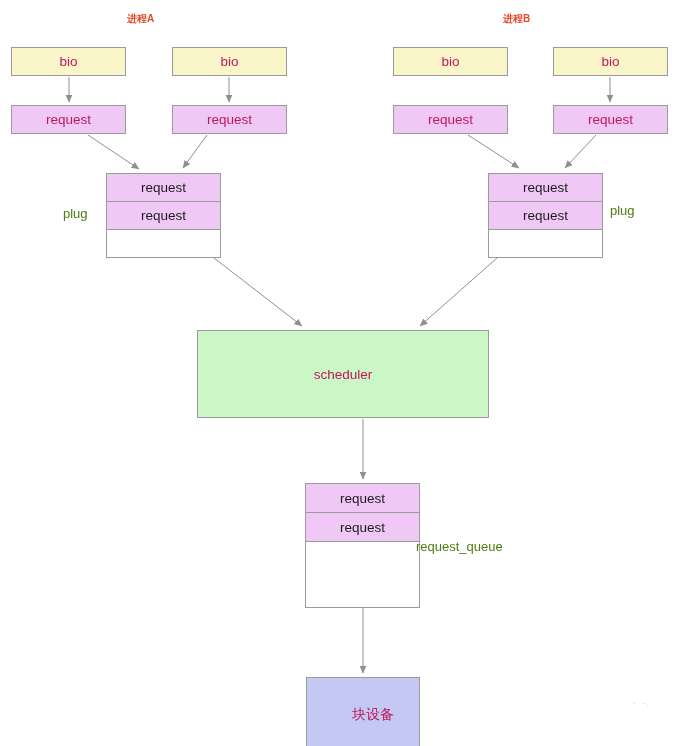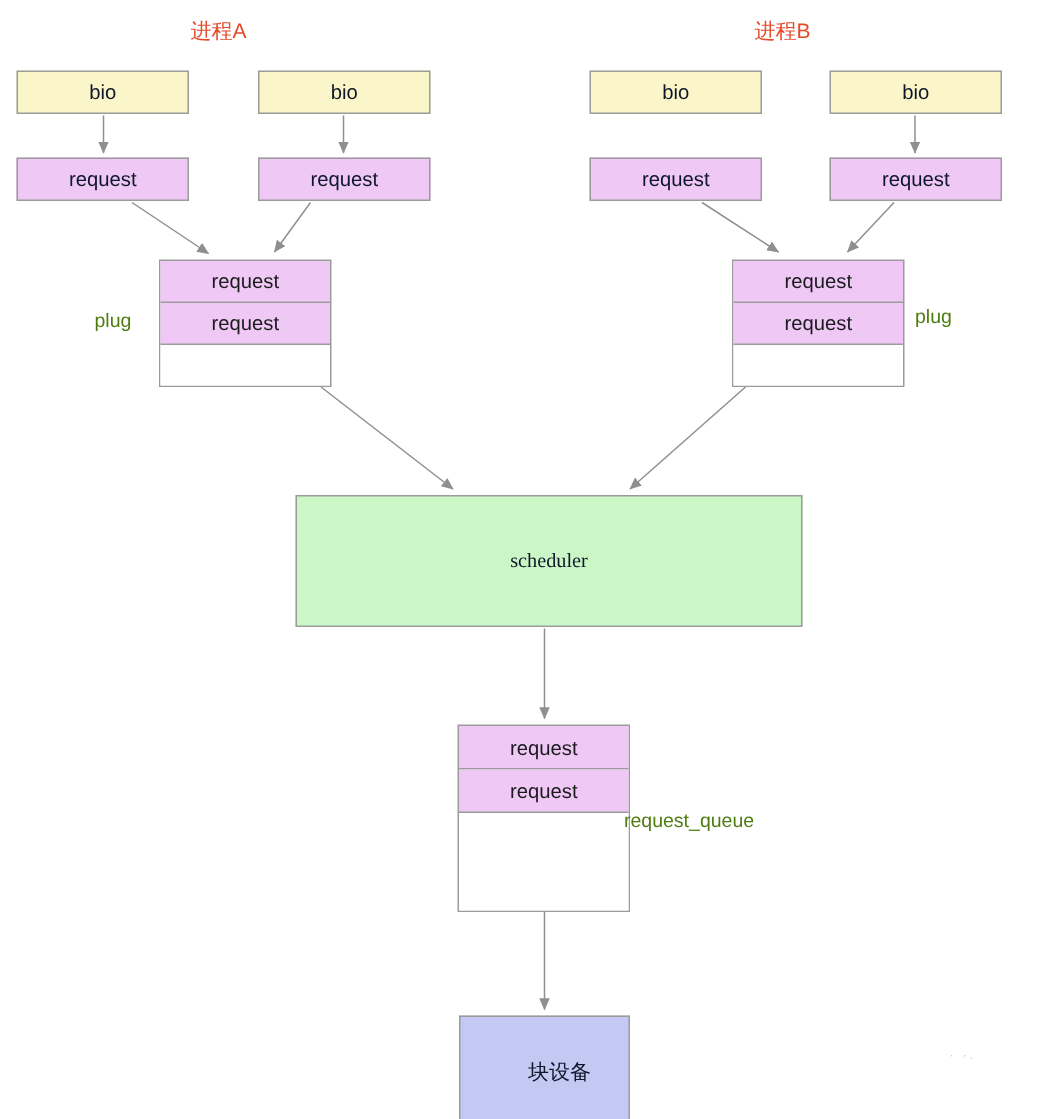--- a/index.html
+++ b/index.html
@@ -9,33 +9,33 @@
     background:#ffffff;
     font-family:"Liberation Sans", sans-serif;
     overflow:hidden;
   }
   .arrows{position:absolute;left:0;top:0;width:700px;height:746px;pointer-events:none;}
   .arrow{stroke:var(--arrow-color,#8f8f8f);stroke-width:1;}
   .ah{fill:var(--arrow-color,#8f8f8f);}
 
   .proc-title{
     position:absolute;
-    font-size:14px;font-weight:400;
+    font-size:10px;font-weight:700;
     color:var(--title-color,#e44b2d);
     white-space:nowrap;
   }
   .box{
     position:absolute;box-sizing:border-box;
     border:1px solid var(--border-color,#9b9b9b);
     display:flex;align-items:center;justify-content:center;
-    font-size:13.5px;color:#0f172a;
+    font-size:13.5px;color:#be185d;
   }
   .bio{width:115px;height:29px;background:var(--bio-fill,#fbf6ca);}
   .request{width:115px;height:29px;background:var(--request-fill,#efc8f5);}
-  .scheduler{left:197px;top:330px;width:338px;height:88px;background:var(--scheduler-fill,#cbf6c6);font-family:Liberation Serif, serif;}
+  .scheduler{left:197px;top:330px;width:292px;height:88px;background:var(--scheduler-fill,#cbf6c6);}
   .device{left:306px;top:677px;width:114px;height:76px;background:var(--device-fill,#c4c9f3);font-size:14px;padding-left:20px;}
 
   .stack{
     position:absolute;box-sizing:border-box;width:115px;
     border:1px solid var(--border-color,#9b9b9b);
     display:flex;flex-direction:column;background:#ffffff;
   }
   .stack-row{
     box-sizing:border-box;height:28px;flex:0 0 auto;
     border-bottom:1px solid var(--border-color,#9b9b9b);

